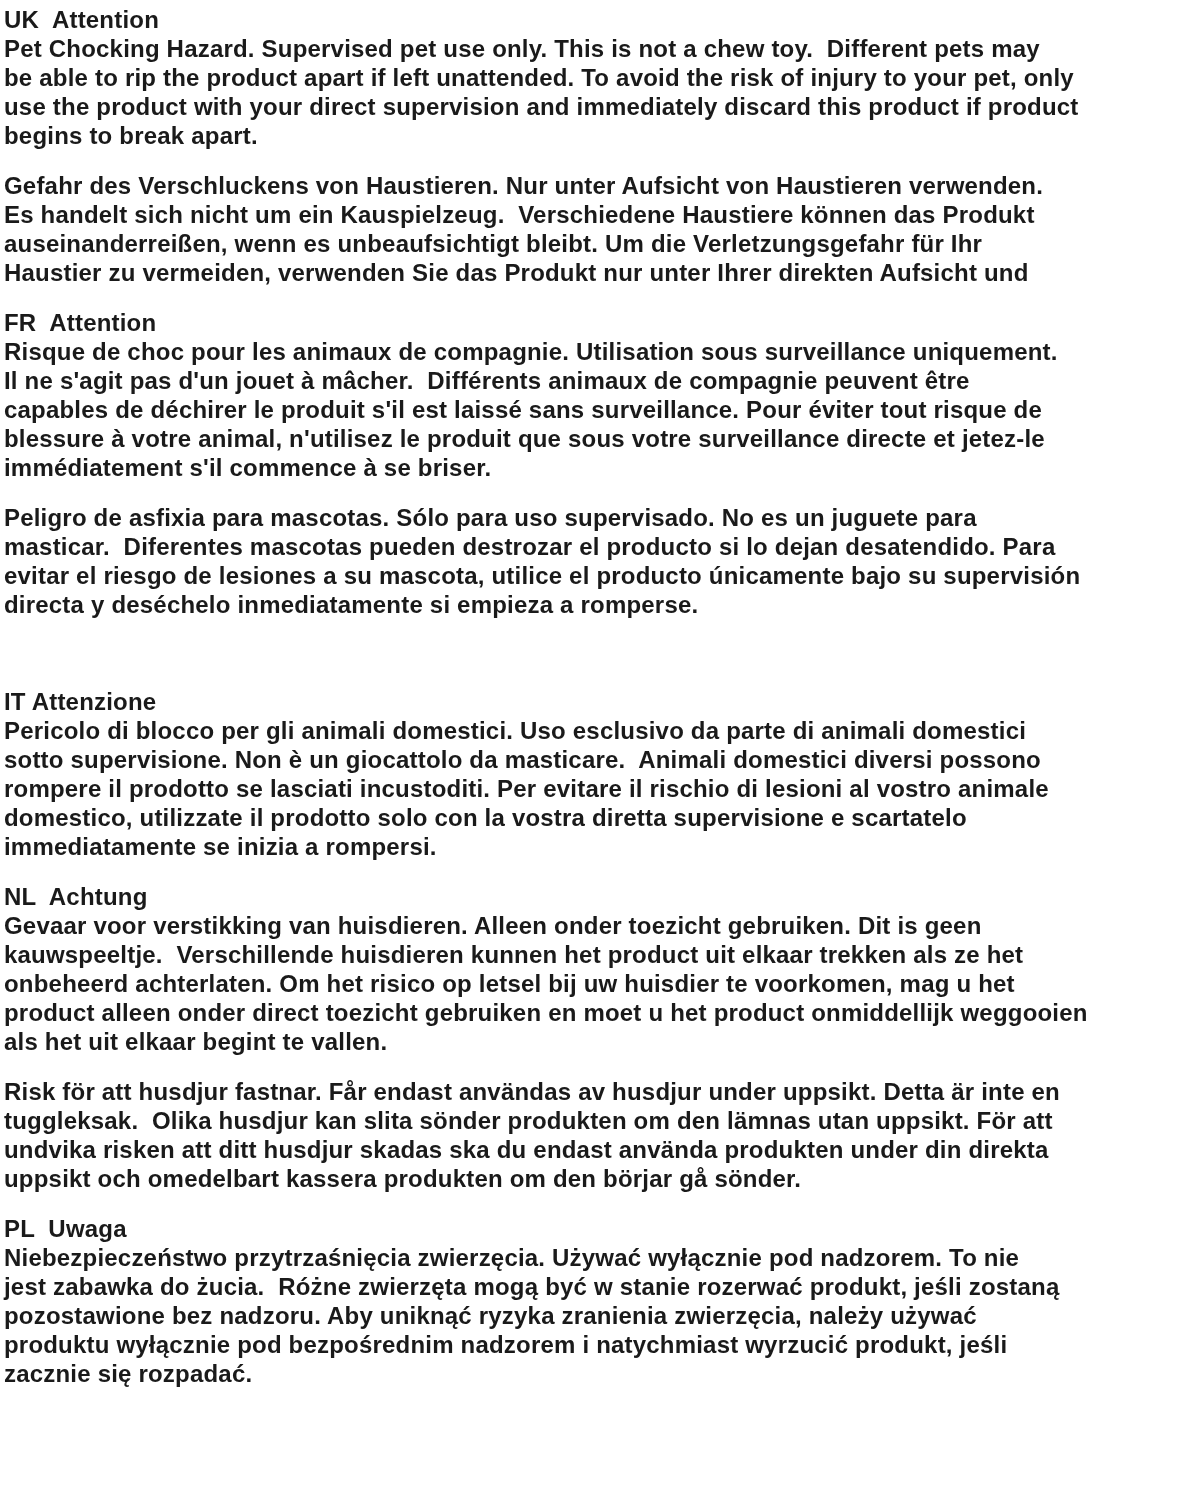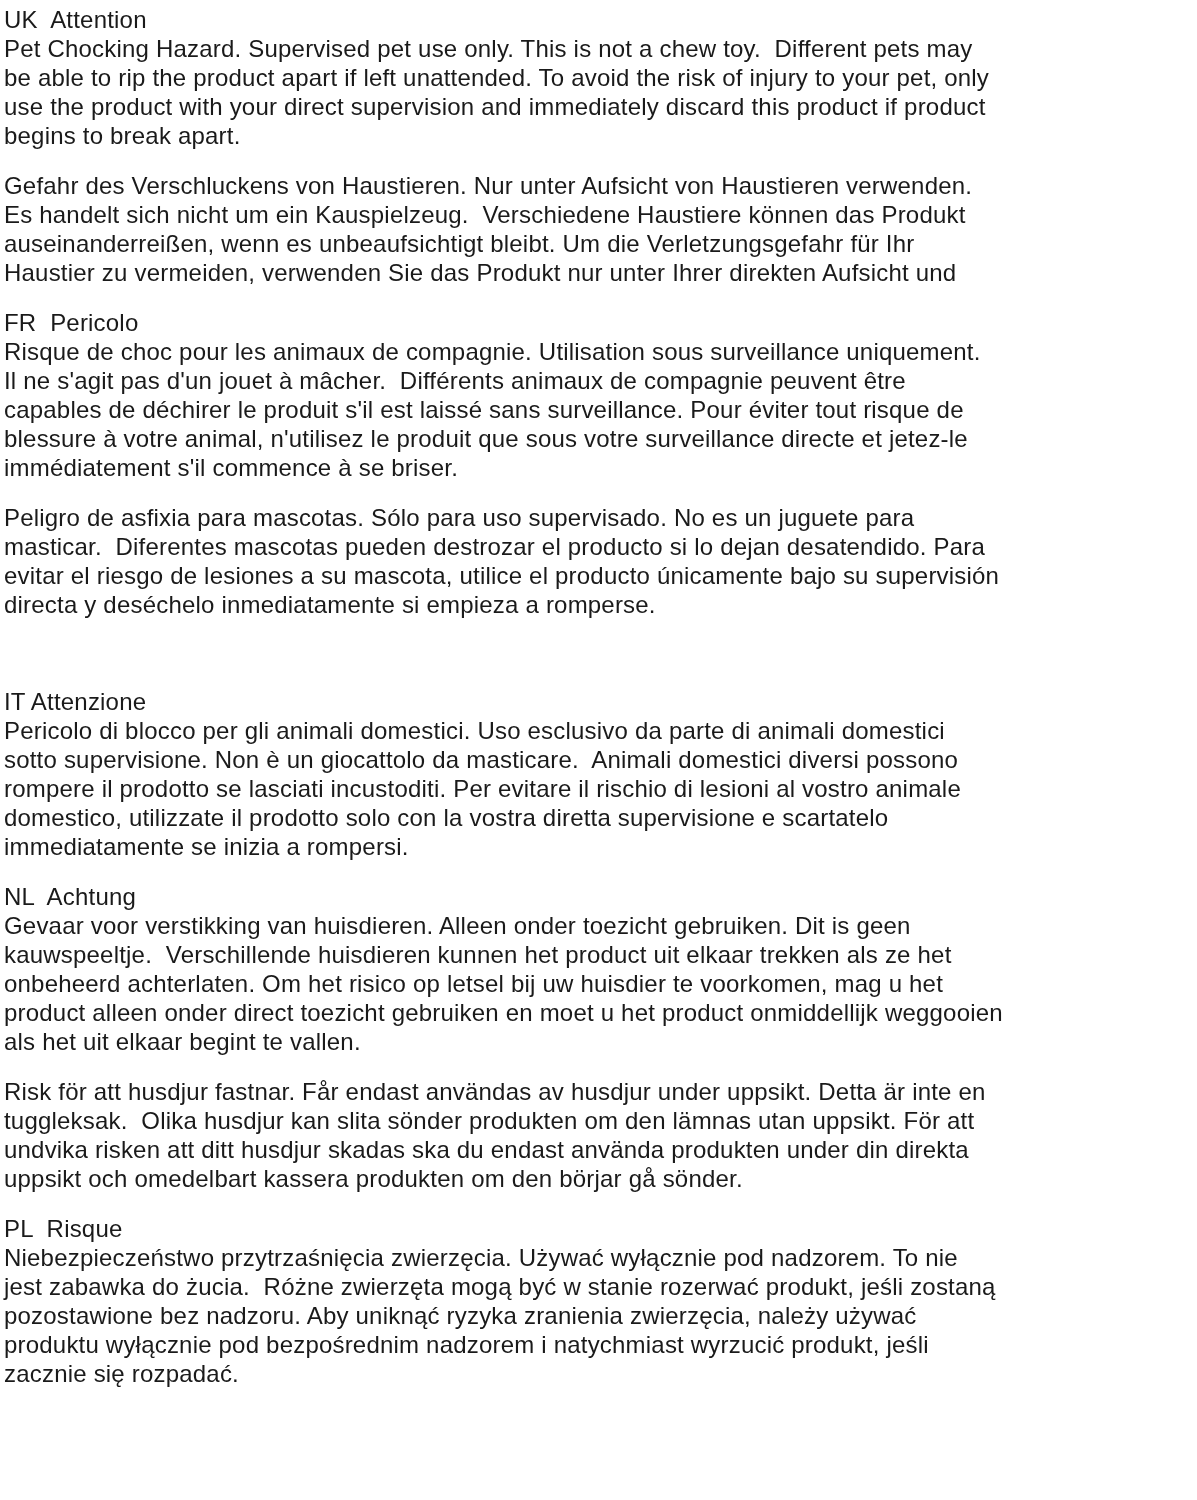--- a/index.html
+++ b/index.html
@@ -24,21 +24,21 @@
     margin: 0 0 21px 0;
   }
   
   .section.gap-before {
     margin-top: 68px;
   }
   .section-heading,
   .section-body {
     font-size: 24px;
     line-height: 29px;
-    font-weight: 400;
+    font-weight: 700;
     letter-spacing: 0.2px;
     white-space: pre;
     color: #1a1a1a;
   }
 </style>
 </head>
 <body>
 
 <div class="doc">
 
@@ -51,21 +51,21 @@
   </div>
 
   <div class="section">
     <div class="section-body">Gefahr des Verschluckens von Haustieren. Nur unter Aufsicht von Haustieren verwenden.
 Es handelt sich nicht um ein Kauspielzeug.  Verschiedene Haustiere können das Produkt
 auseinanderreißen, wenn es unbeaufsichtigt bleibt. Um die Verletzungsgefahr für Ihr
 Haustier zu vermeiden, verwenden Sie das Produkt nur unter Ihrer direkten Aufsicht und</div>
   </div>
 
   <div class="section">
-    <div class="section-heading">FR  Pericolo</div>
+    <div class="section-heading">FR  Attention</div>
     <div class="section-body">Risque de choc pour les animaux de compagnie. Utilisation sous surveillance uniquement.
 Il ne s'agit pas d'un jouet à mâcher.  Différents animaux de compagnie peuvent être
 capables de déchirer le produit s'il est laissé sans surveillance. Pour éviter tout risque de
 blessure à votre animal, n'utilisez le produit que sous votre surveillance directe et jetez-le
 immédiatement s'il commence à se briser.</div>
   </div>
 
   <div class="section">
     <div class="section-body">Peligro de asfixia para mascotas. Sólo para uso supervisado. No es un juguete para
 masticar.  Diferentes mascotas pueden destrozar el producto si lo dejan desatendido. Para
@@ -92,21 +92,21 @@
   </div>
 
   <div class="section">
     <div class="section-body">Risk för att husdjur fastnar. Får endast användas av husdjur under uppsikt. Detta är inte en
 tuggleksak.  Olika husdjur kan slita sönder produkten om den lämnas utan uppsikt. För att
 undvika risken att ditt husdjur skadas ska du endast använda produkten under din direkta
 uppsikt och omedelbart kassera produkten om den börjar gå sönder.</div>
   </div>
 
   <div class="section">
-    <div class="section-heading">PL  Risque</div>
+    <div class="section-heading">PL  Uwaga</div>
     <div class="section-body">Niebezpieczeństwo przytrzaśnięcia zwierzęcia. Używać wyłącznie pod nadzorem. To nie
 jest zabawka do żucia.  Różne zwierzęta mogą być w stanie rozerwać produkt, jeśli zostaną
 pozostawione bez nadzoru. Aby uniknąć ryzyka zranienia zwierzęcia, należy używać
 produktu wyłącznie pod bezpośrednim nadzorem i natychmiast wyrzucić produkt, jeśli
 zacznie się rozpadać.</div>
   </div>
 
 </div>
 
 </body></html>

